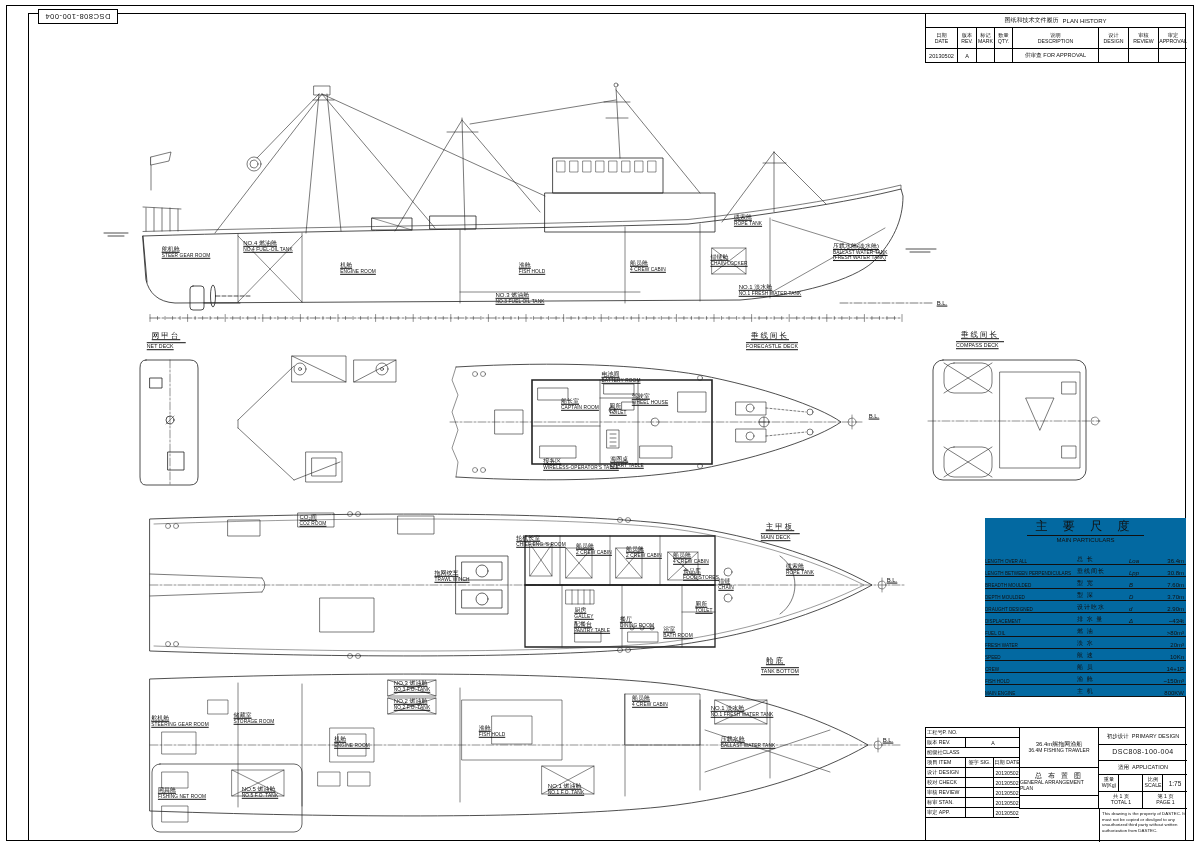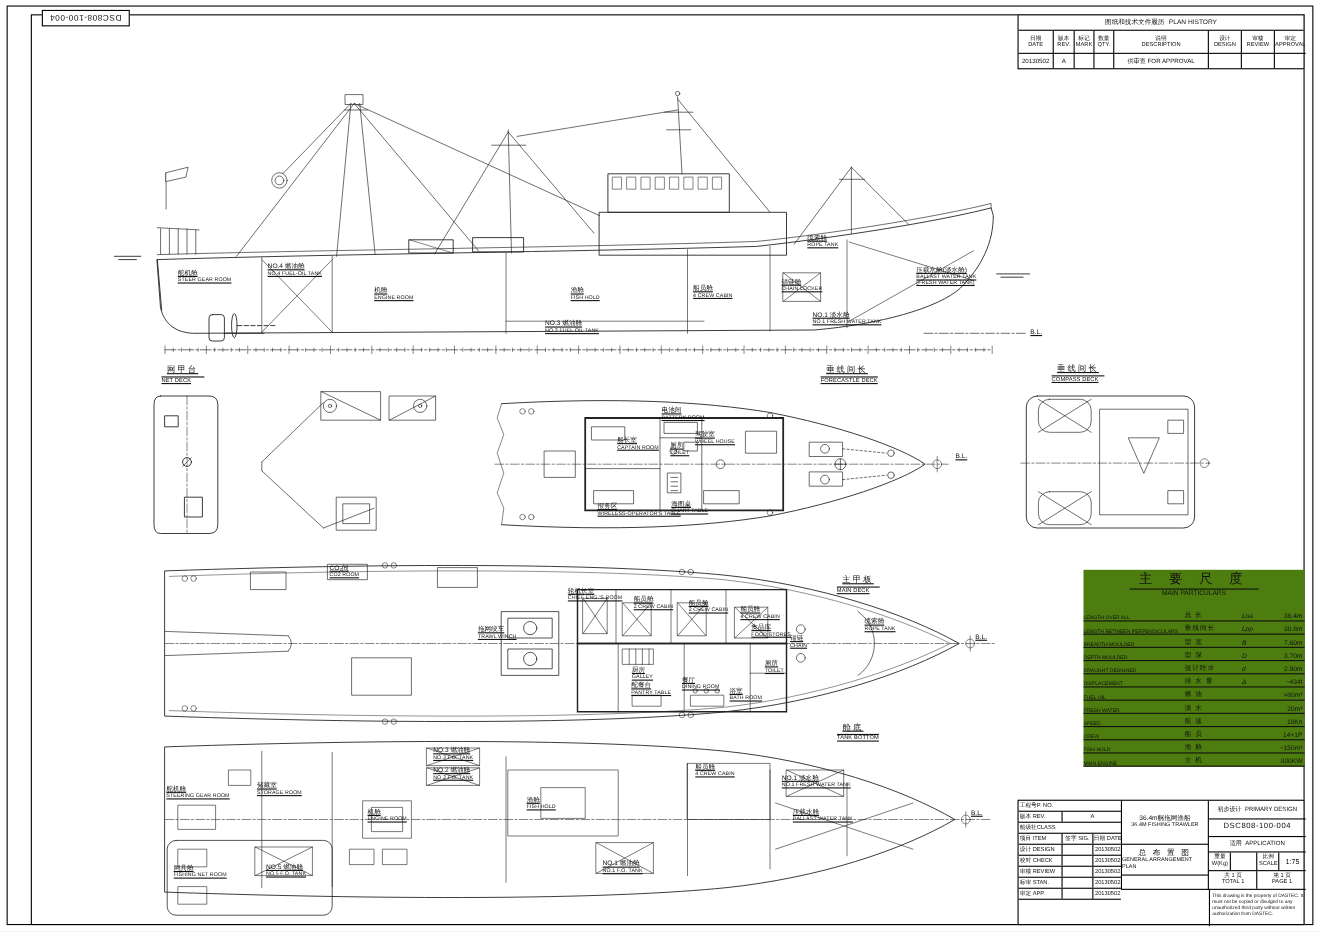--- a/index.html
+++ b/index.html
@@ -28,21 +28,21 @@
   #plan-history{left:925px;top:13px;width:261px;border:1px solid #000;background:#fff;}
   #plan-history .ph-title{height:13px;border-bottom:1px solid #000;display:flex;align-items:center;
         justify-content:center;font-size:6px;gap:4px;}
   .ph-grid{display:grid;grid-template-columns:32px 19px 18px 18px 86px 30px 30px 28px;}
   .ph-cell{border-right:1px solid #000;border-bottom:1px solid #000;display:flex;flex-direction:column;
         align-items:center;justify-content:center;font-size:5.2px;line-height:1.2;height:20px;overflow:hidden;}
   .ph-cell:last-child,.ph-data:last-child{border-right:none;}
   .ph-data{border-right:1px solid #000;height:13px;display:flex;align-items:center;justify-content:center;
         font-size:5.6px;overflow:hidden;}
   
-  #particulars{left:985px;top:518px;width:201px;background:#4d7c0f;}
+  #particulars{left:985px;top:518px;width:201px;background:#0369a1;}
   #mp-title{text-align:center;font-size:12px;letter-spacing:6px;}
   #mp-title .u{border-bottom:1px solid #111;padding:0 8px 2px;}
   #mp-sub{text-align:center;font-size:6px;margin:2px 0 10px;}
   .mp-row{display:grid;grid-template-columns:88px 56px 14px 43px;border-bottom:1px solid #111;
         height:11px;align-items:end;}
   .mp-en{font-size:4.6px;overflow:hidden;white-space:nowrap;}
   .mp-cn{font-size:6px;text-align:left;padding-left:4px;letter-spacing:1px;}
   .mp-sym{font-size:6px;font-style:italic;}
   .mp-val{font-size:6px;text-align:right;padding-right:2px;}
   

